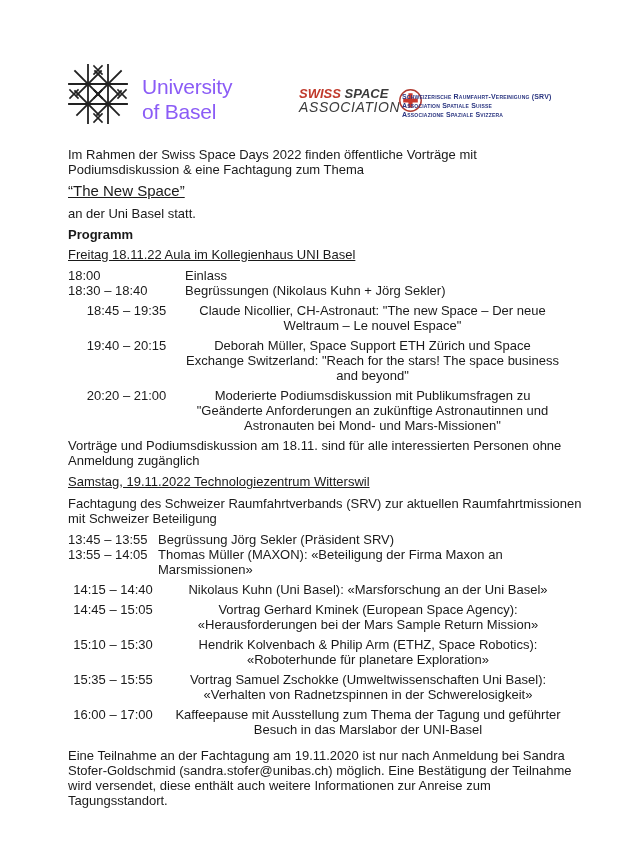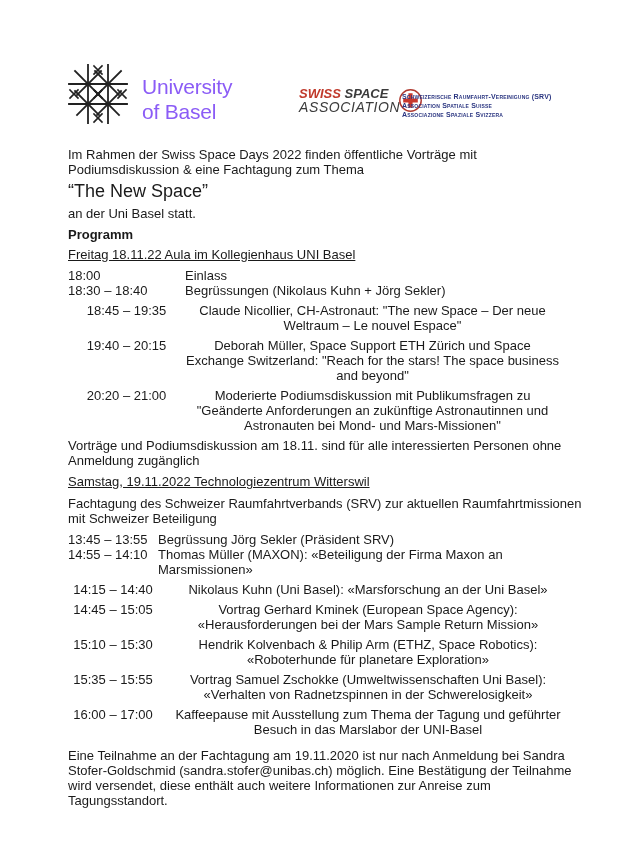--- a/index.html
+++ b/index.html
@@ -28,21 +28,21 @@
   .ssa-cross{margin-left:-2px;}
   .srv{
     position:absolute;left:402px;top:92px;
     color:var(--srv-blue,#2a3580);
     font-weight:bold;font-size:7px;line-height:9px;
     font-variant:small-caps;letter-spacing:0.2px;white-space:nowrap;
   }
   
   .content{position:absolute;left:68px;top:147px;width:516px;}
   .p-intro{margin:0 0 5px 0;}
-  .title{font-size:18px;line-height:18px;margin:0 0 6px 0;font-weight:normal;}
+  .title{font-size:15px;line-height:18px;margin:0 0 6px 0;font-weight:normal;text-decoration:underline;}
   .p-loc{margin:0 0 6px 0;}
   .program{font-weight:bold;margin:0 0 5px 0;}
   .day-heading{text-decoration:underline;margin:0 0 6px 0;}
   .sat-head{margin:4px 0 7px 0;}
   .row{display:grid;grid-template-columns:117px 1fr;}
   .sat .row{grid-template-columns:90px 1fr;}
   .row .time{font-weight:normal;}
   .row.gap{margin-top:5px;text-align:center;}
   .fri .desc{max-width:375px;}
   .sat .desc{max-width:420px;}
@@ -143,21 +143,21 @@
     <p class="note">Vorträge und Podiumsdiskussion am 18.11. sind für alle interessierten Personen ohne Anmeldung zugänglich</p>
 
     <p class="day-heading sat-head">Samstag, 19.11.2022 Technologiezentrum Witterswil</p>
     <p class="sat-intro">Fachtagung des Schweizer Raumfahrtverbands (SRV) zur aktuellen Raumfahrtmissionen mit Schweizer Beteiligung</p>
     <div class="schedule sat">
         <div class="row">
           <div class="time">13:45 – 13:55</div>
           <div class="desc">Begrüssung Jörg Sekler (Präsident SRV)</div>
         </div>
         <div class="row">
-          <div class="time">14:55 – 14:10</div>
+          <div class="time">13:55 – 14:05</div>
           <div class="desc">Thomas Müller (MAXON): «Beteiligung der Firma Maxon an Marsmissionen»</div>
         </div>
         <div class="row gap">
           <div class="time">14:15 – 14:40</div>
           <div class="desc">Nikolaus Kuhn (Uni Basel): «Marsforschung an der Uni Basel»</div>
         </div>
         <div class="row gap">
           <div class="time">14:45 – 15:05</div>
           <div class="desc">Vortrag Gerhard Kminek (European Space Agency): «Herausforderungen bei der Mars Sample Return Mission»</div>
         </div>

